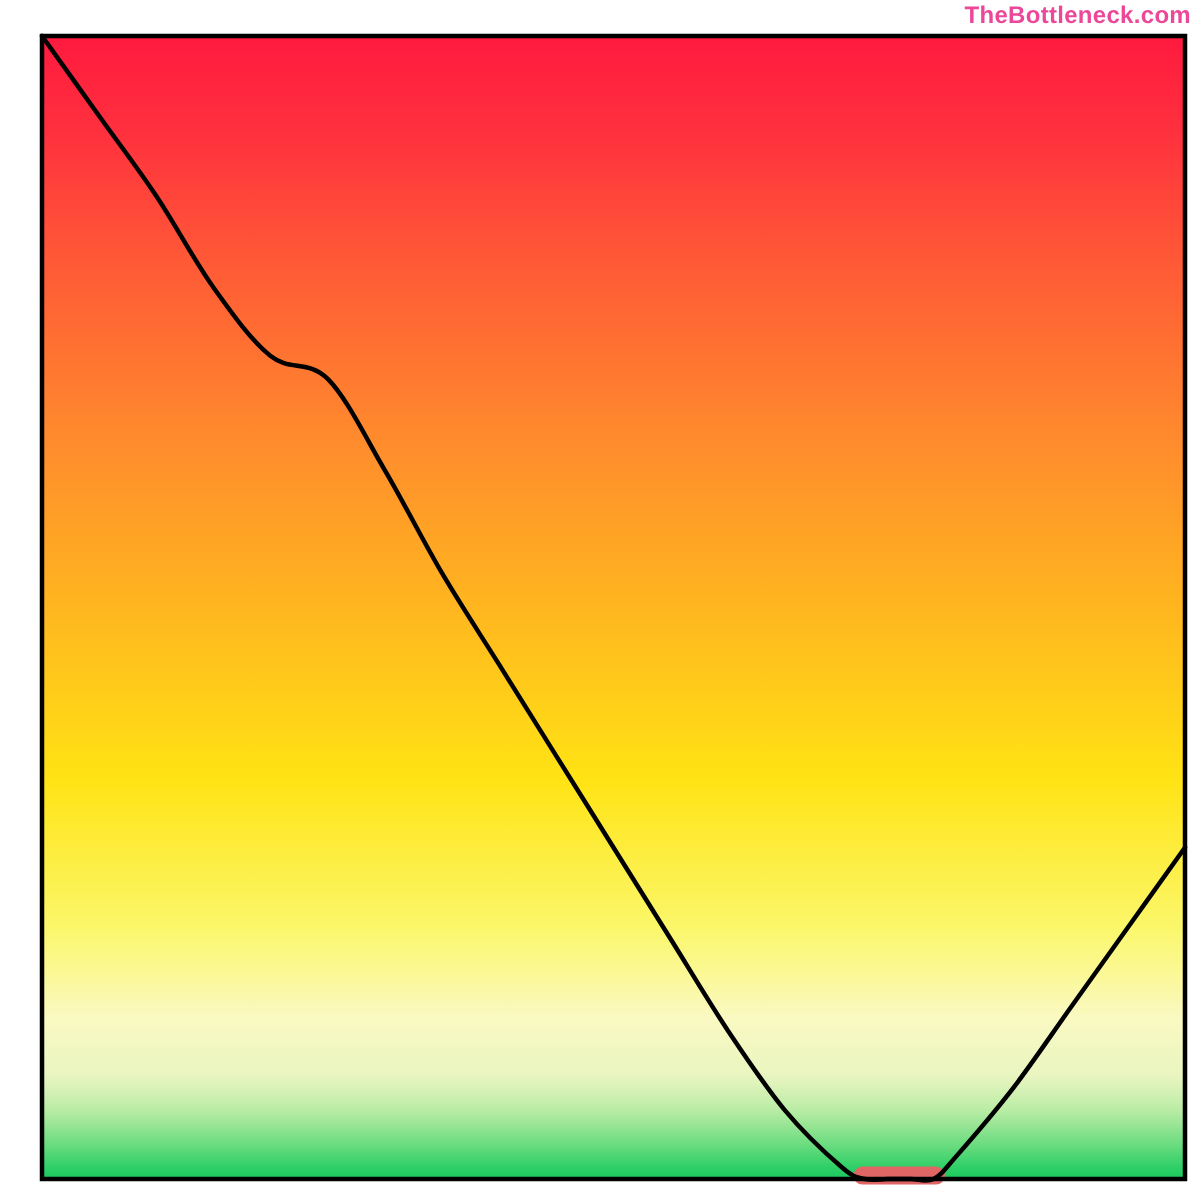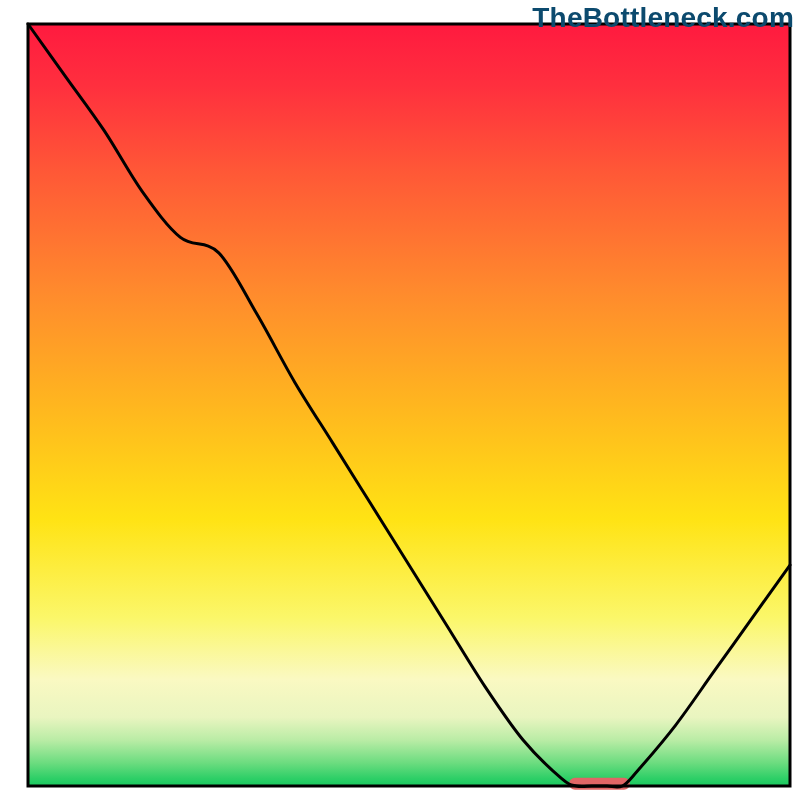--- a/index.html
+++ b/index.html
@@ -8,23 +8,23 @@
     width: 800px;
     height: 800px;
     background: #ffffff;
     overflow: hidden;
     font-family: Arial, Helvetica, sans-serif;
   }
   .watermark {
     position: absolute;
     top: 2px;
     right: 6px;
-    font-size: 28px;
+    font-size: 16px;
     font-weight: 600;
-    color: #0c4a6e;
+    color: #ec4899;
     letter-spacing: 0.2px;
     z-index: 10;
   }
   .chart-wrap {
     position: absolute;
     top: 0;
     left: 0;
     width: 800px;
     height: 800px;
   }

